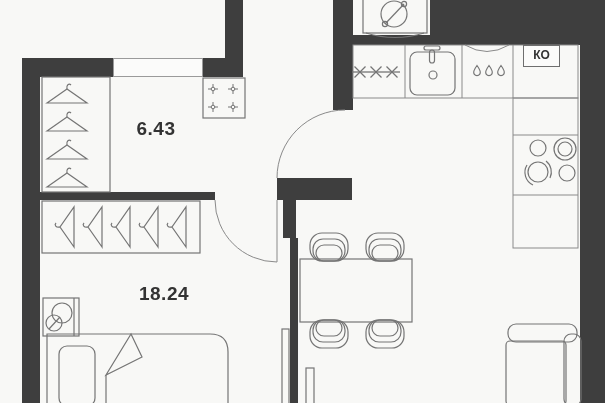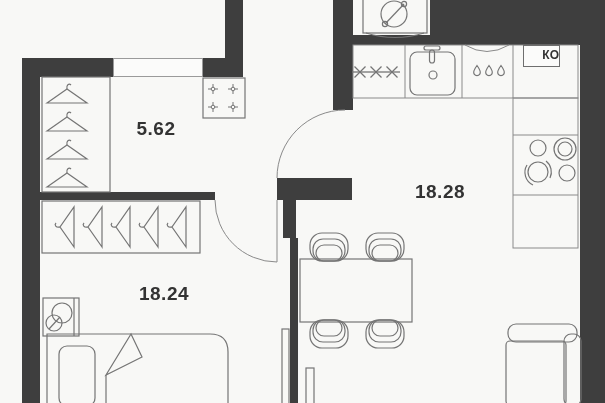--- a/index.html
+++ b/index.html
@@ -10,21 +10,21 @@
   .wall{position:absolute;background:#3e3e3e;}
   .window{position:absolute;background:#fbfbfa;border:1px solid #9a9a9a;box-sizing:border-box;}
   svg.overlay{position:absolute;left:0;top:0;width:605px;height:403px;}
   .room-label{
     position:absolute;color:#333;font-weight:bold;font-size:19px;
     text-align:center;letter-spacing:.5px;
   }
   .duct-box{
     position:absolute;left:523px;top:45px;width:37px;height:22px;
     background:#fbfbfa;border:1.5px solid #6e6e6e;box-sizing:border-box;
-    color:#333;font-weight:bold;font-size:12px;line-height:19px;text-align:right;
+    color:#333;font-weight:bold;font-size:12px;line-height:19px;text-align:center;
   }
 </style>
 </head>
 <body>
 
 <div id="plan">
 
   <div class="wall" style="left:22px;top:58px;width:18px;height:345px;"></div>
   <div class="wall" style="left:22px;top:58px;width:91px;height:19px;"></div>
   <div class="wall" style="left:203px;top:58px;width:22px;height:19px;"></div>
@@ -219,18 +219,17 @@
     </g>
 
     <g>
       <path d="M47,405 L47,334 L210,334 Q228,334 228,352 L228,405"></path>
       <rect x="59" y="346" width="36" height="60" rx="8"></rect>
       <path d="M131,334 L142,357 L106,375 Z" fill="#f8f8f6"></path>
       <line x1="106" y1="375" x2="106" y2="405"></line>
     </g>
   </svg>
 
-  <div class="room-label" style="left:118px;top:118px;width:76px;">5.62</div>
+  <div class="room-label" style="left:118px;top:118px;width:76px;">6.43</div>
   <div class="room-label" style="left:118px;top:283px;width:92px;">18.24</div>
-  <div class="room-label" style="left:395px;top:181px;width:90px;">18.28</div>
   <div class="duct-box">КО</div>
 
 </div>
 
 </body></html>

